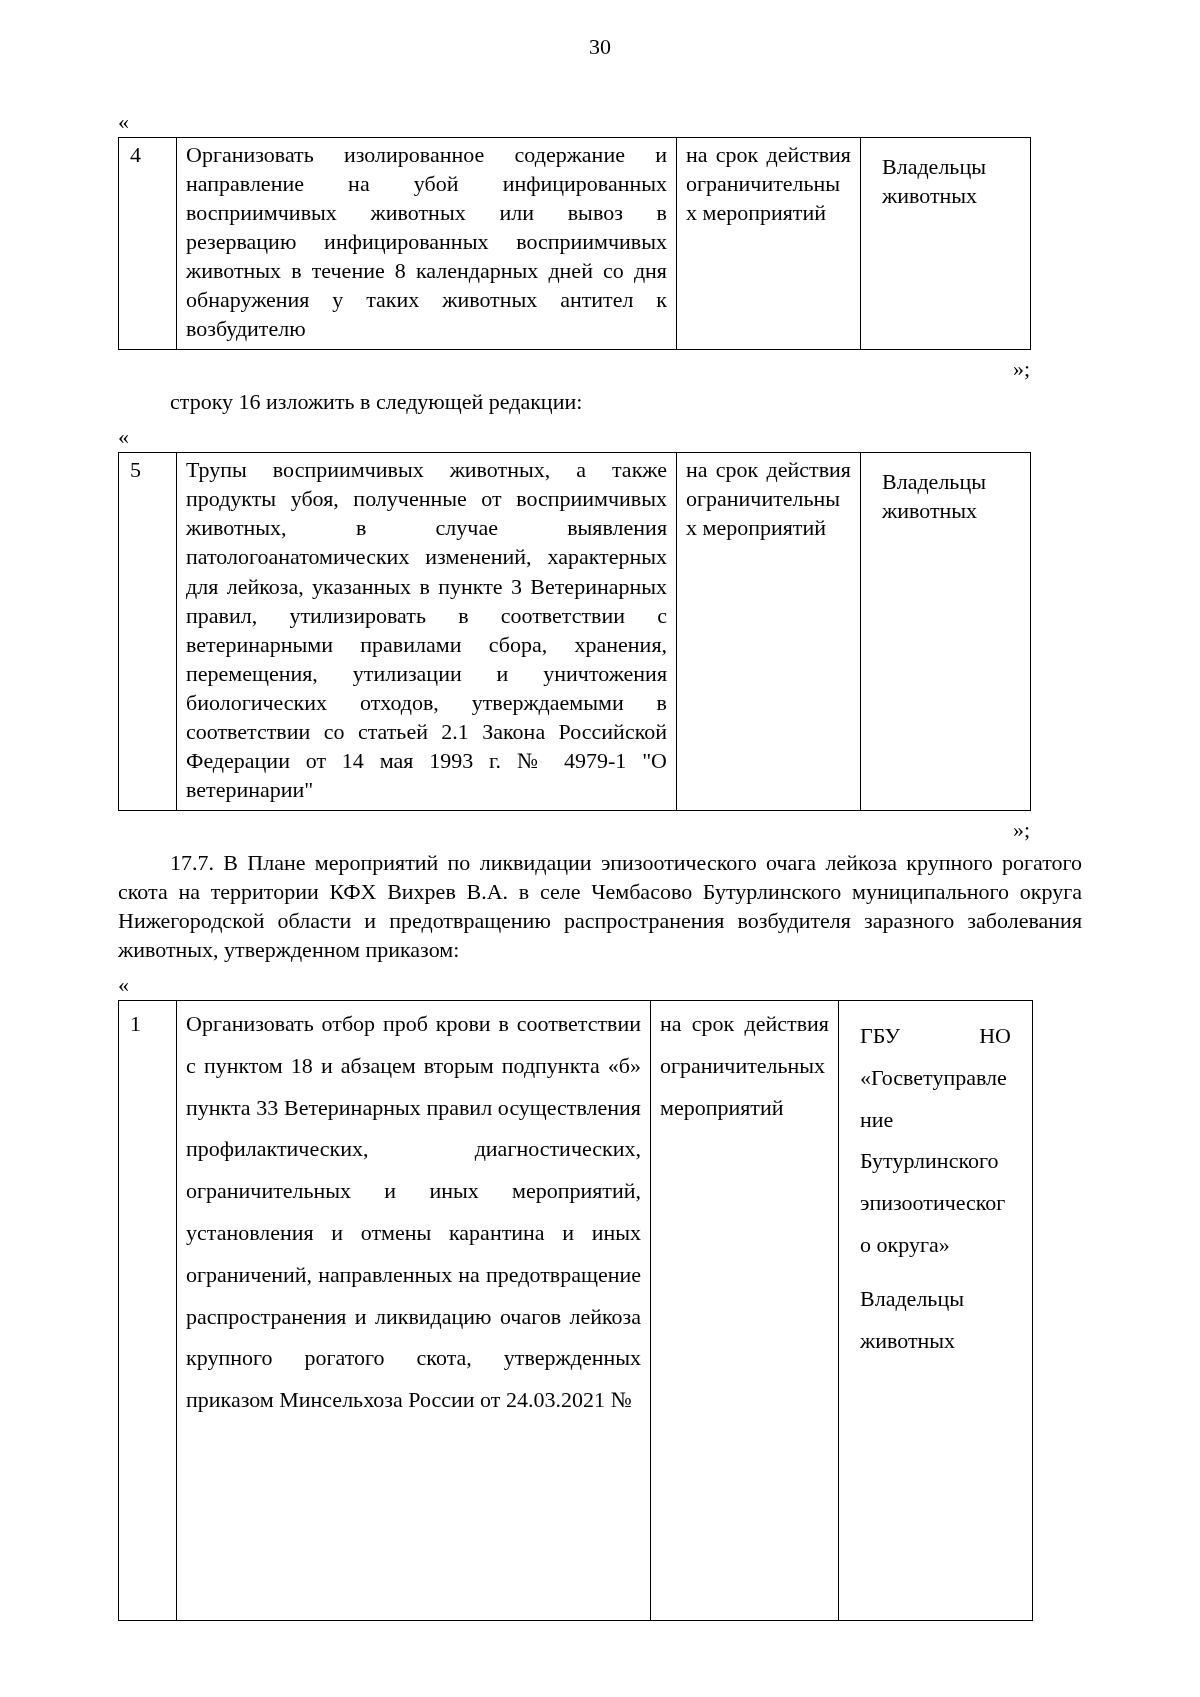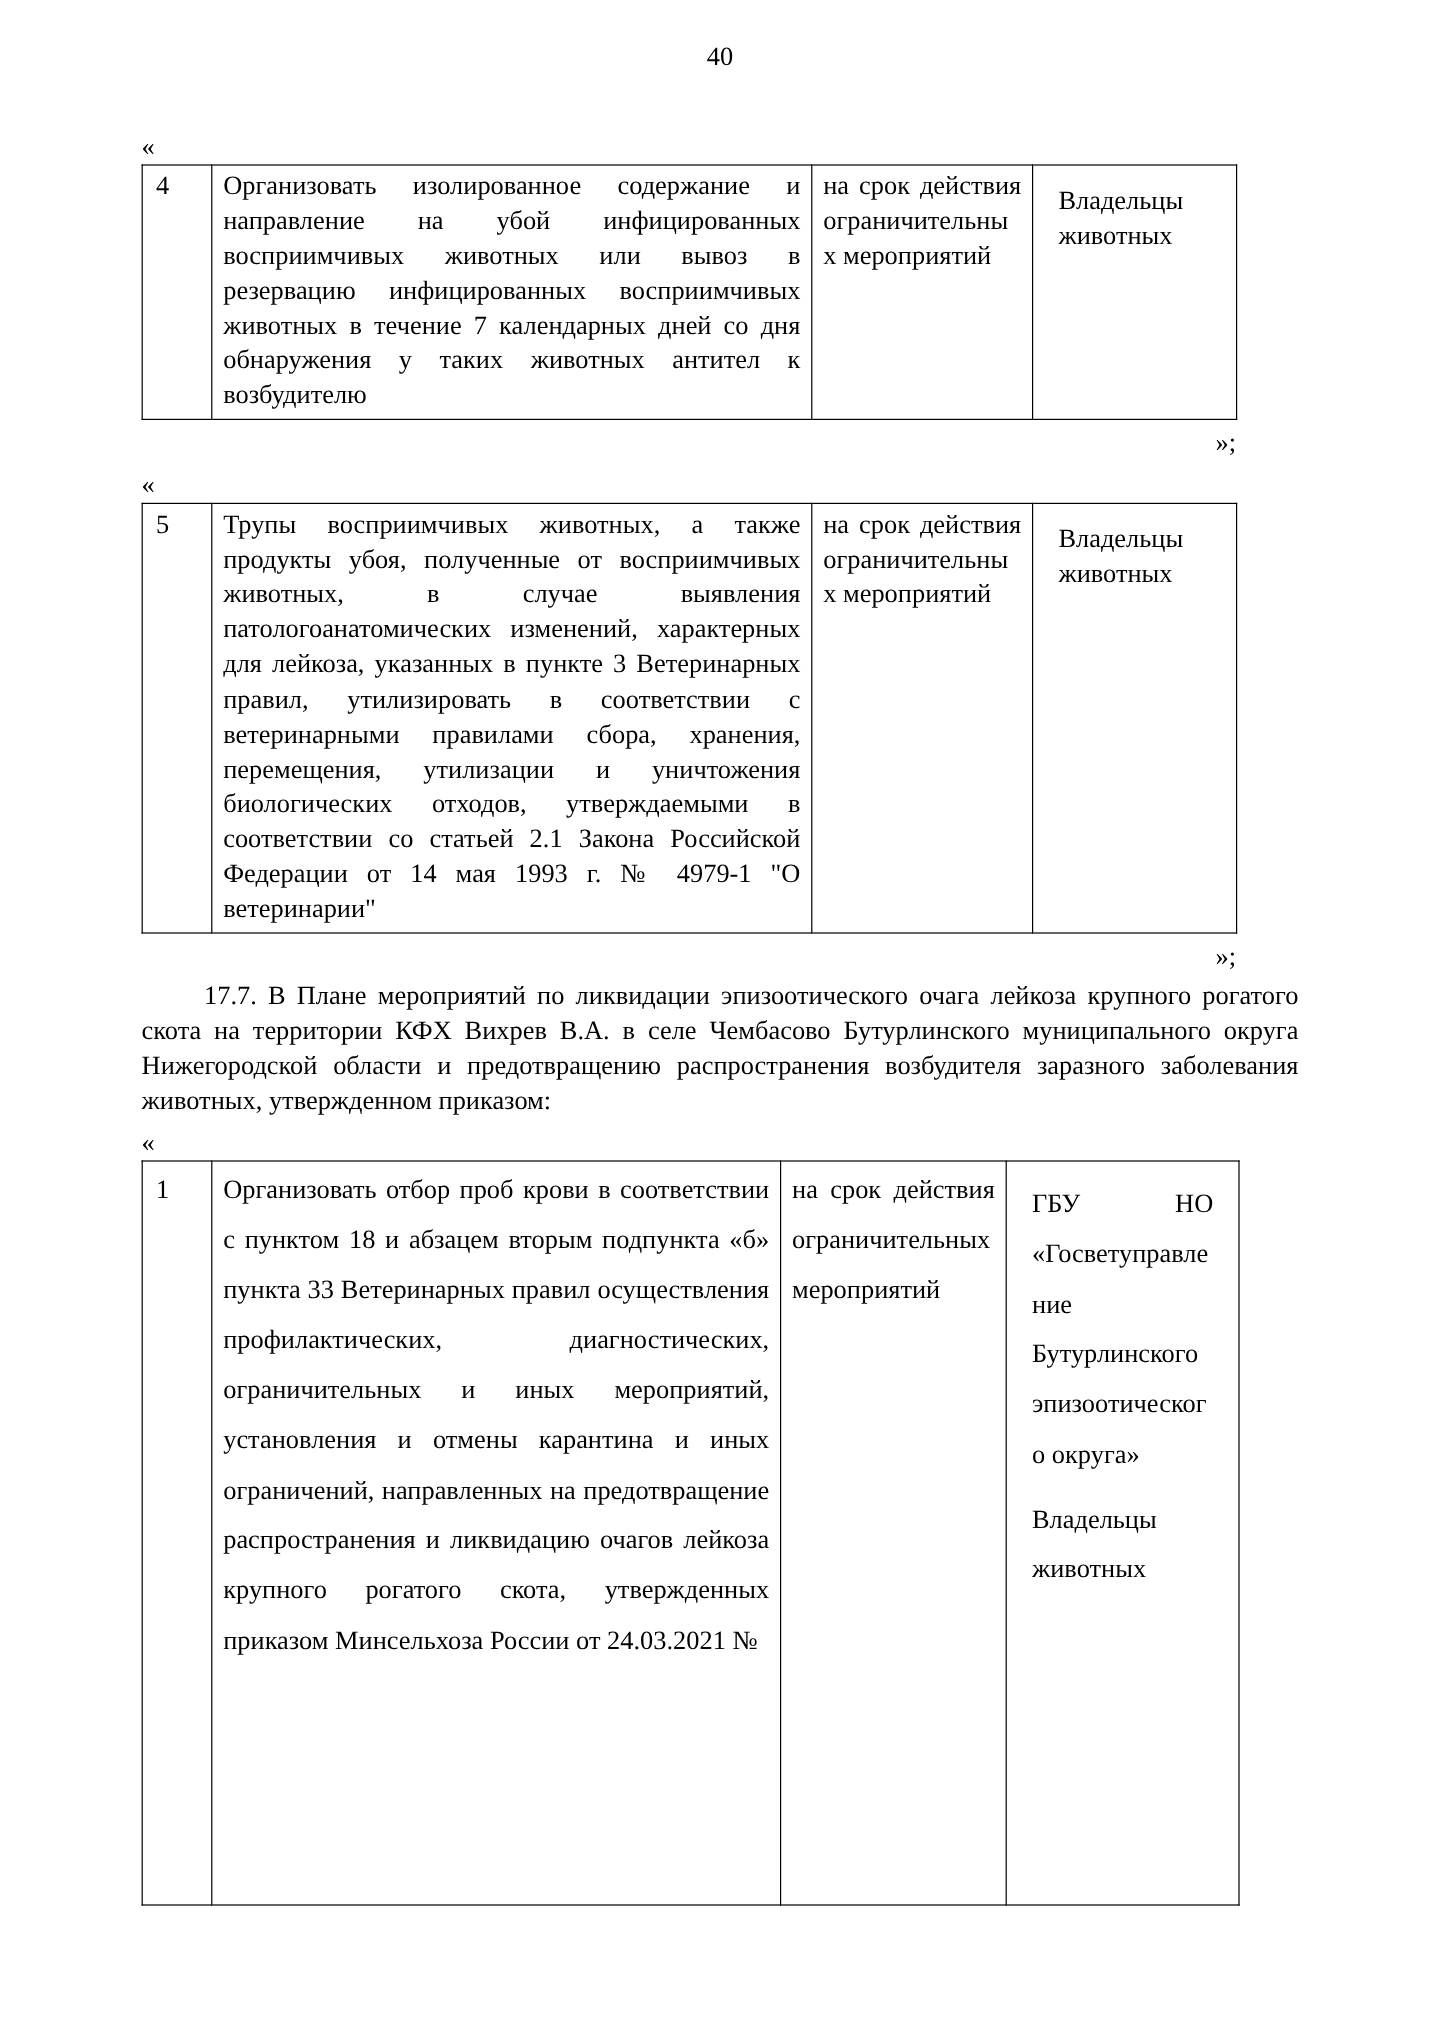--- a/index.html
+++ b/index.html
@@ -51,47 +51,48 @@
     padding-left: 11px;
   }
   table.t3 td { line-height: 1.9; }
   table.t3 tr { height: 620px; }
   .resp-entry { margin: 12px; }
 </style>
 </head>
 <body>
 
 <div class="page">
-  <div class="page-number">40</div>
+  <div class="page-number">30</div>
 
   <div class="content">
 
     <div class="quote open q1">«</div>
 
     <table class="amend-table t12">
       <colgroup>
         <col style="width:58px">
           <col style="width:500px">
           <col style="width:184px">
           <col style="width:170px">
       </colgroup>
       <tbody>
         <tr>
           <td class="c-num">4</td>
-          <td class="c-measure">Организовать изолированное содержание и направление на убой инфицированных восприимчивых животных или вывоз в резервацию инфицированных восприимчивых животных в течение 7 календарных дней со дня обнаружения у таких животных антител к возбудителю</td>
+          <td class="c-measure">Организовать изолированное содержание и направление на убой инфицированных восприимчивых животных или вывоз в резервацию инфицированных восприимчивых животных в течение 8 календарных дней со дня обнаружения у таких животных антител к возбудителю</td>
           <td class="c-term">на срок действия ограничительных мероприятий</td>
           <td class="c-resp">
             <div class="resp-entry">Владельцы животных</div>
           </td>
         </tr>
       </tbody>
     </table>
 
     <div class="quote close">»;</div>
 
+    <p class="para">строку 16 изложить в следующей редакции:</p>
 
     <div class="quote open q2">«</div>
 
     <table class="amend-table t12">
       <colgroup>
         <col style="width:58px">
           <col style="width:500px">
           <col style="width:184px">
           <col style="width:170px">
       </colgroup>

